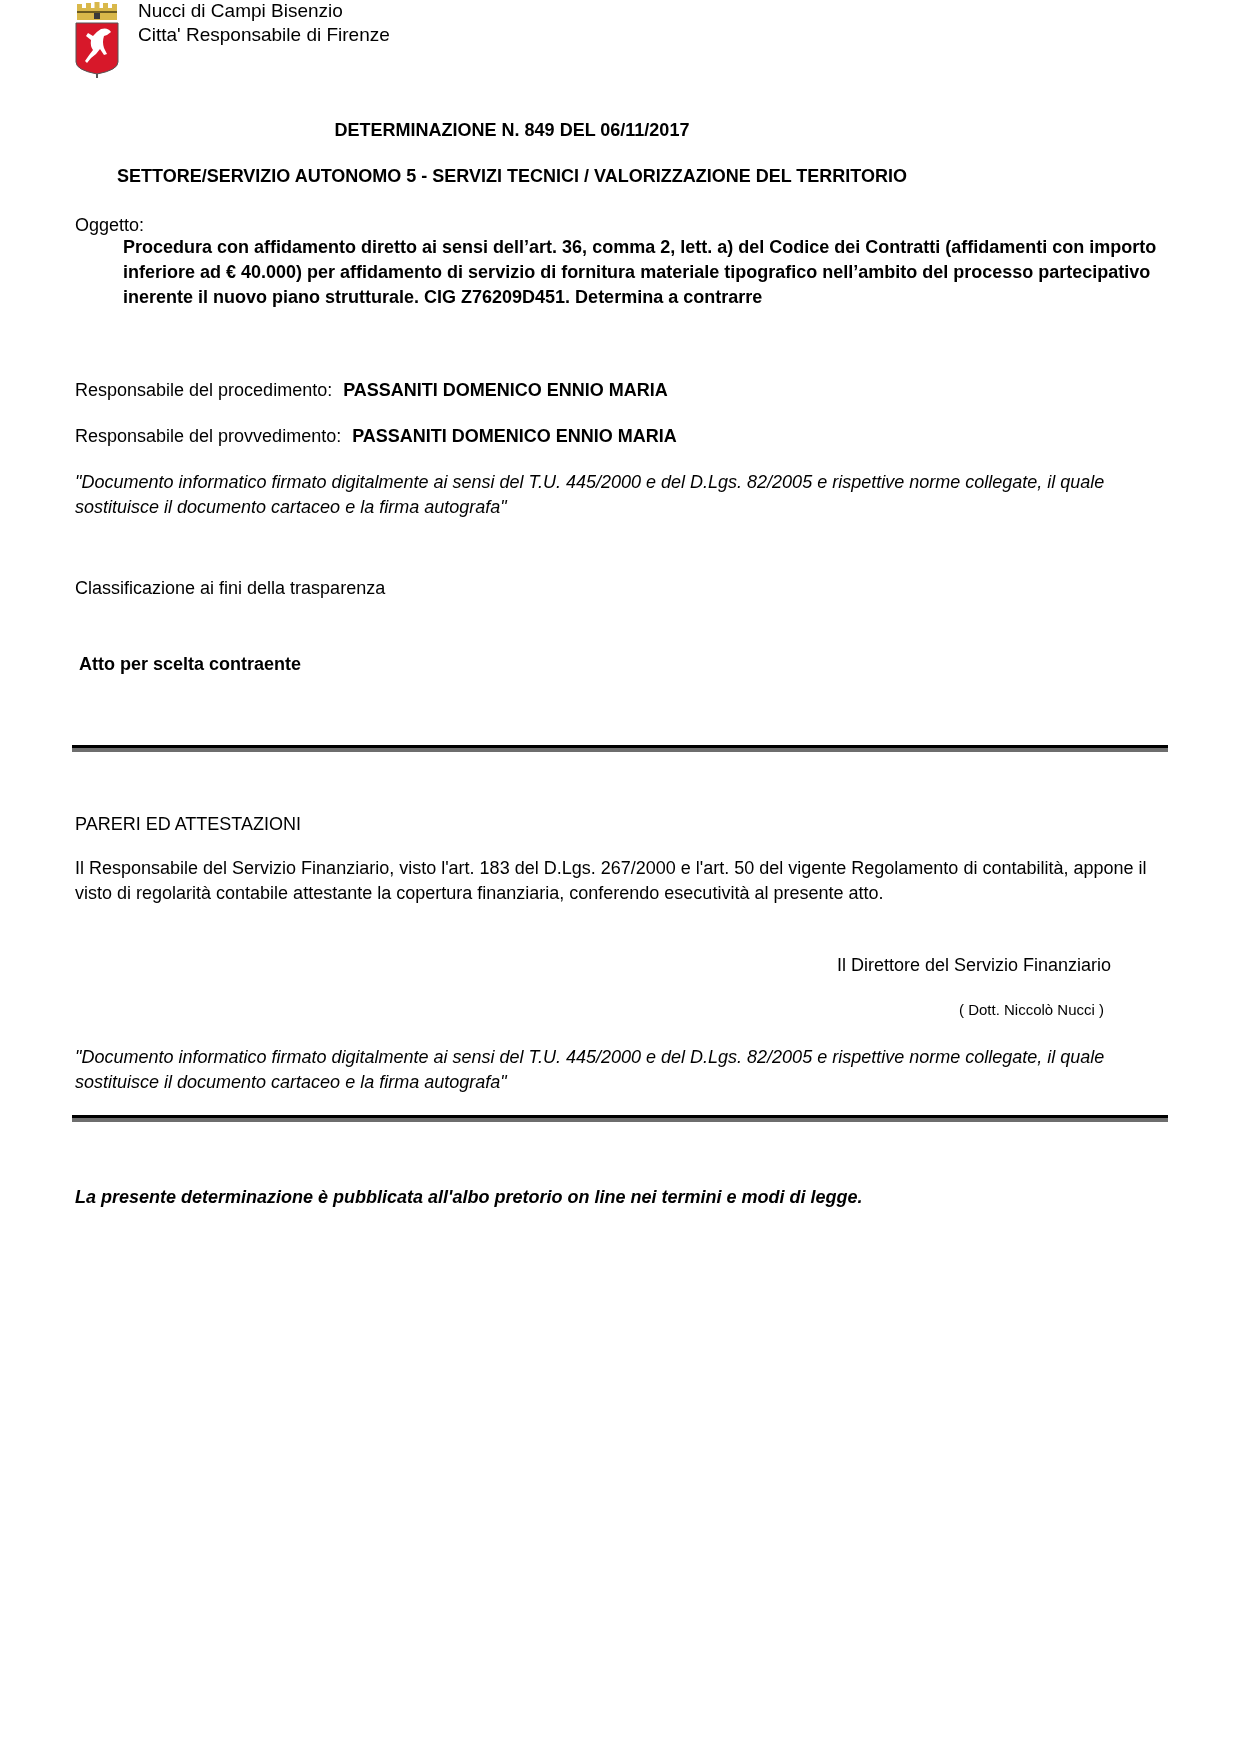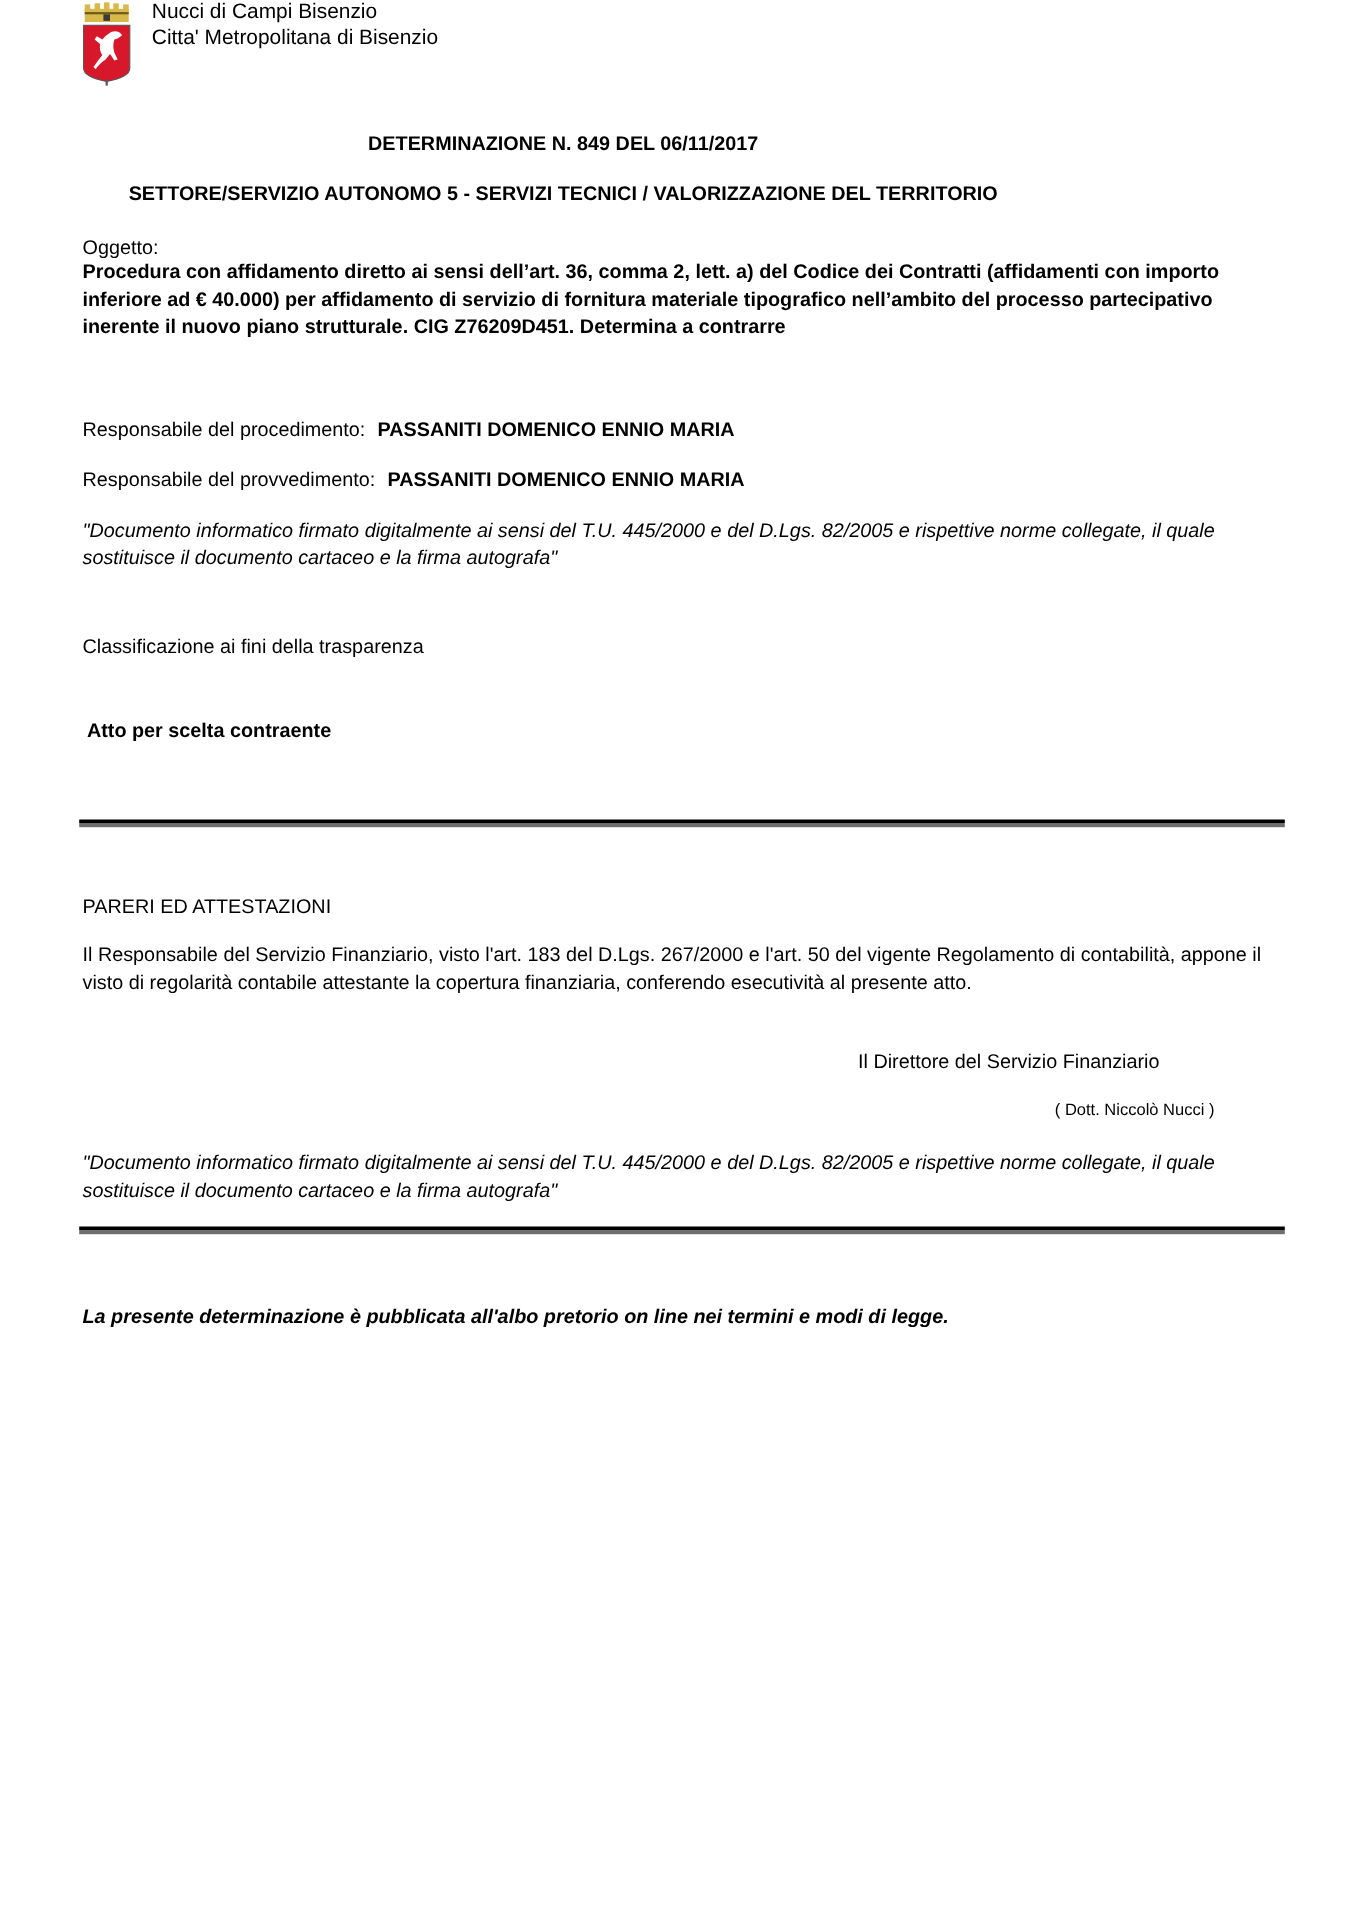--- a/index.html
+++ b/index.html
@@ -47,21 +47,21 @@
     .text {
       left: 75px;
       width: 1100px;
       font-size: 18px;
       line-height: 25px;
     }
     .bold { font-weight: bold; }
     .italic { font-style: italic; }
 
     .oggetto-label { top: 213px; }
-    .oggetto-text { top: 235px; width: 1095px; }
+    .oggetto-text { top: 235px; width: 1095px; margin-left: 48px; }
 
     .resp1 { top: 378px; }
     .resp2 { top: 424px; }
     .resp-name { font-weight: bold; margin-left: 6px; }
 
     .sign-note-1 { top: 470px; width: 1095px; }
 
     .class-label { top: 576px; }
     .class-value { top: 652px; left: 79px; font-weight: bold; }
 
@@ -74,21 +74,21 @@
     .rule.r1 { top: 745px; }
     .rule.r2 { top: 1115px; }
 
     .pareri-label { top: 812px; }
     .pareri-text { top: 856px; width: 1100px; }
 
     .director {
       top: 955px;
       left: 780px;
       width: 388px;
-      text-align: left;
+      text-align: center;
       font-size: 18px;
       white-space: nowrap;
     }
     .director-name {
       top: 1001px;
       left: 780px;
       width: 324px;
       text-align: right;
       font-size: 15px;
       white-space: nowrap;
@@ -113,21 +113,21 @@
     <rect x="20" y="11" width="6" height="6" fill="#3a3a3a"></rect>
 
     <path d="M2 21 H44 V60 Q44 68 23 72 Q2 68 2 60 Z" fill="#d7182a" stroke="#555" stroke-width="1"></path>
 
     <path d="M27 27 Q34 25 37 30 L33 33 L30 34 Q28 40 30 46 L33 52 L30 53 L26 47 L22 52 Q16 56 13 61 L11 59 Q15 53 19 48 Q16 44 17 38 L12 34 L14 31 L19 34 Q22 30 27 27 Z" fill="#ffffff"></path>
 
     <rect x="22" y="72" width="2" height="4" fill="#555"></rect>
   </svg>
 </div>
 <div class="abs org-line l1">Nucci di Campi Bisenzio</div>
-<div class="abs org-line l2">Citta' Metropolitana di Bisenzio</div>
+<div class="abs org-line l2">Citta' Responsabile di Firenze</div>
 
 <div class="abs title t1">DETERMINAZIONE N. 849 DEL 06/11/2017</div>
 <div class="abs title t2">SETTORE/SERVIZIO AUTONOMO 5 - SERVIZI TECNICI / VALORIZZAZIONE DEL TERRITORIO</div>
 
 <div class="abs text oggetto-label">Oggetto:</div>
 <div class="abs text bold oggetto-text">Procedura con affidamento diretto ai sensi dell’art. 36, comma 2, lett. a) del Codice dei Contratti (affidamenti con importo inferiore ad € 40.000) per affidamento di servizio di fornitura materiale tipografico nell’ambito del processo partecipativo inerente il nuovo piano strutturale. CIG Z76209D451. Determina a contrarre</div>
 
 <div class="abs text resp1">
   <span>Responsabile del procedimento:</span>
   <span class="resp-name">PASSANITI DOMENICO ENNIO MARIA</span>

